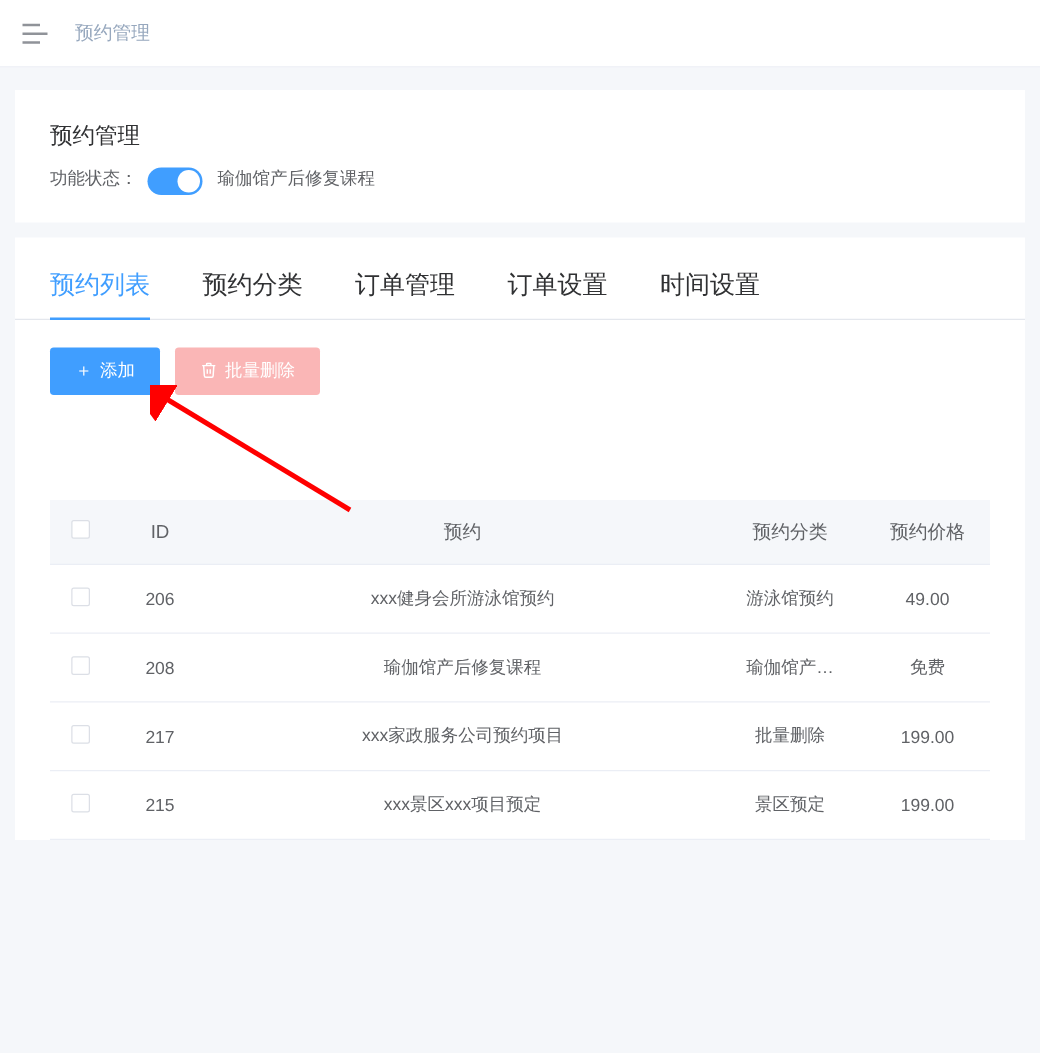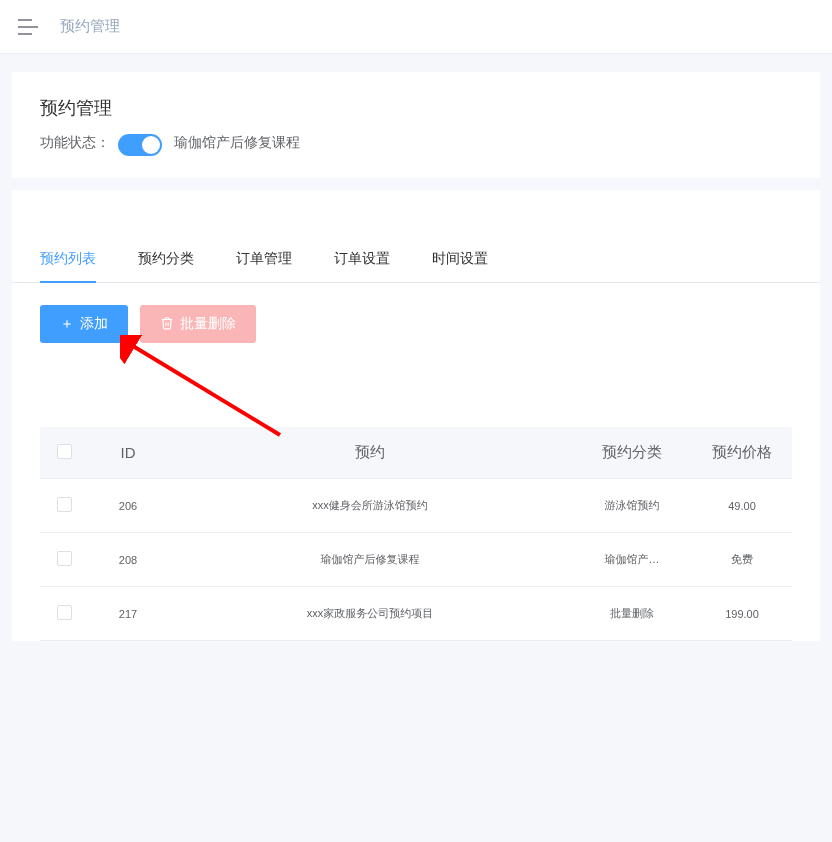--- a/index.html
+++ b/index.html
@@ -82,25 +82,24 @@
       padding: 24px 0 0 0;
     }
     .tabs {
       display: flex;
       padding: 0 28px;
       border-bottom: 1px solid #e4e7ed;
     }
     .tab {
       padding: 0 0 14px 0;
       margin-right: 42px;
-      font-size: 14px;
+      font-size: 20px;
       color: #303133;
       cursor: pointer;
       position: relative;
-      margin-top: 36px;
     }
     .tab.active {
       color: #409eff;
     }
     .tab.active::after {
       content: "";
       position: absolute;
       left: 0;
       right: 0;
       bottom: -1px;
@@ -156,21 +155,21 @@
       border-bottom: 1px solid #ebeef5;
     }
     thead th.col-check { width: 48px; }
     thead th.col-id { width: 80px; }
     thead th.col-name { }
     thead th.col-cat { width: 120px; }
     thead th.col-price { width: 100px; }
     tbody td {
       text-align: center;
       padding: 18px 10px;
-      font-size: 11px;
+      font-size: 14px;
       color: #606266;
       border-bottom: 1px solid #ebeef5;
       white-space: nowrap;
       overflow: hidden;
       text-overflow: ellipsis;
       max-width: 0;
     }
     tbody td.col-check { width: 48px; }
     tbody td.col-id { width: 80px; }
     tbody td.col-cat { width: 120px; }
@@ -270,16 +269,23 @@
           <td class="col-cat">瑜伽馆产…</td>
           <td class="col-price">免费</td>
         </tr>
         <tr>
           <td class="col-check"><span class="checkbox"></span></td>
           <td class="col-id">217</td>
           <td>xxx家政服务公司预约项目</td>
           <td class="col-cat">批量删除</td>
           <td class="col-price">199.00</td>
         </tr>
+        <tr>
+          <td class="col-check"><span class="checkbox"></span></td>
+          <td class="col-id">215</td>
+          <td>xxx景区xxx项目预定</td>
+          <td class="col-cat">景区预定</td>
+          <td class="col-price">199.00</td>
+        </tr>
       </tbody>
     </table>
   </div>
 </div>
 
 </body></html>

